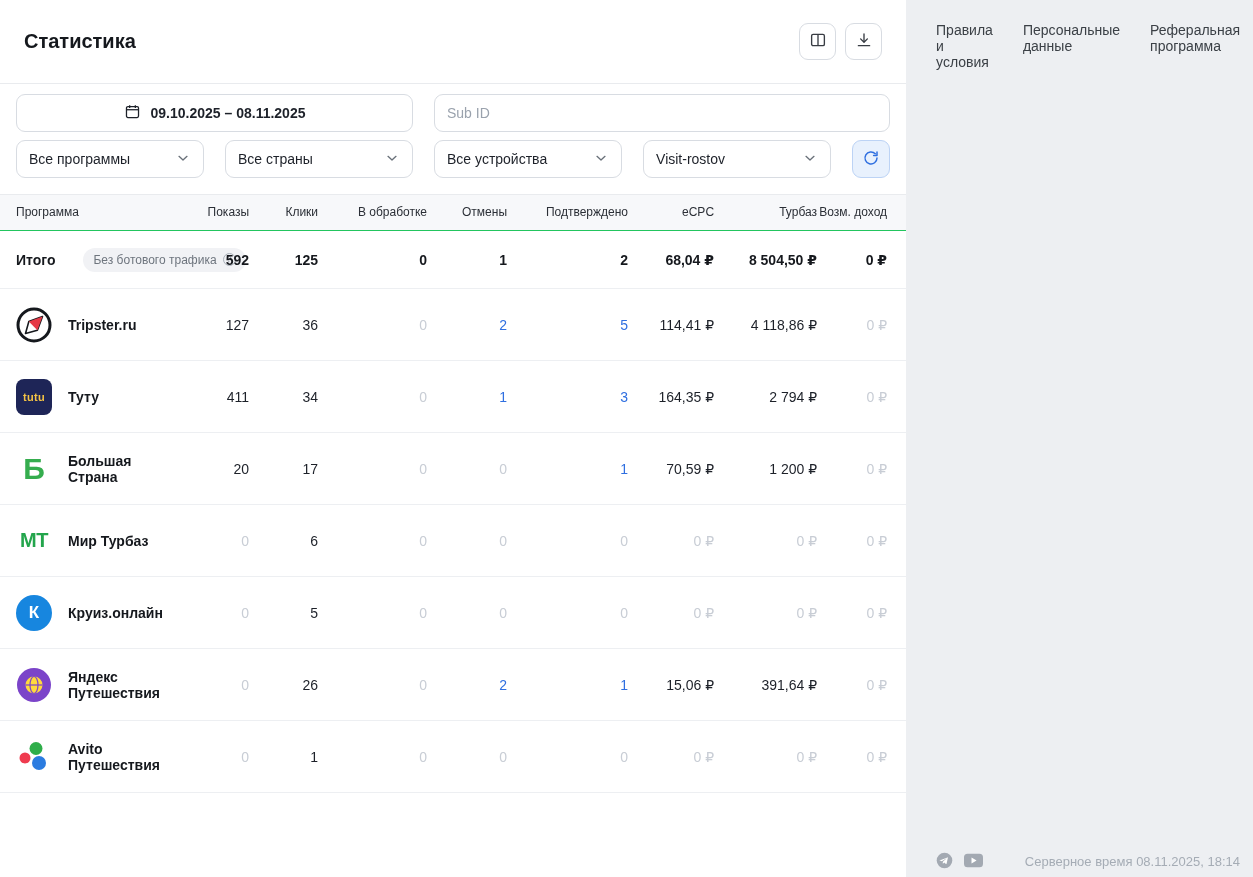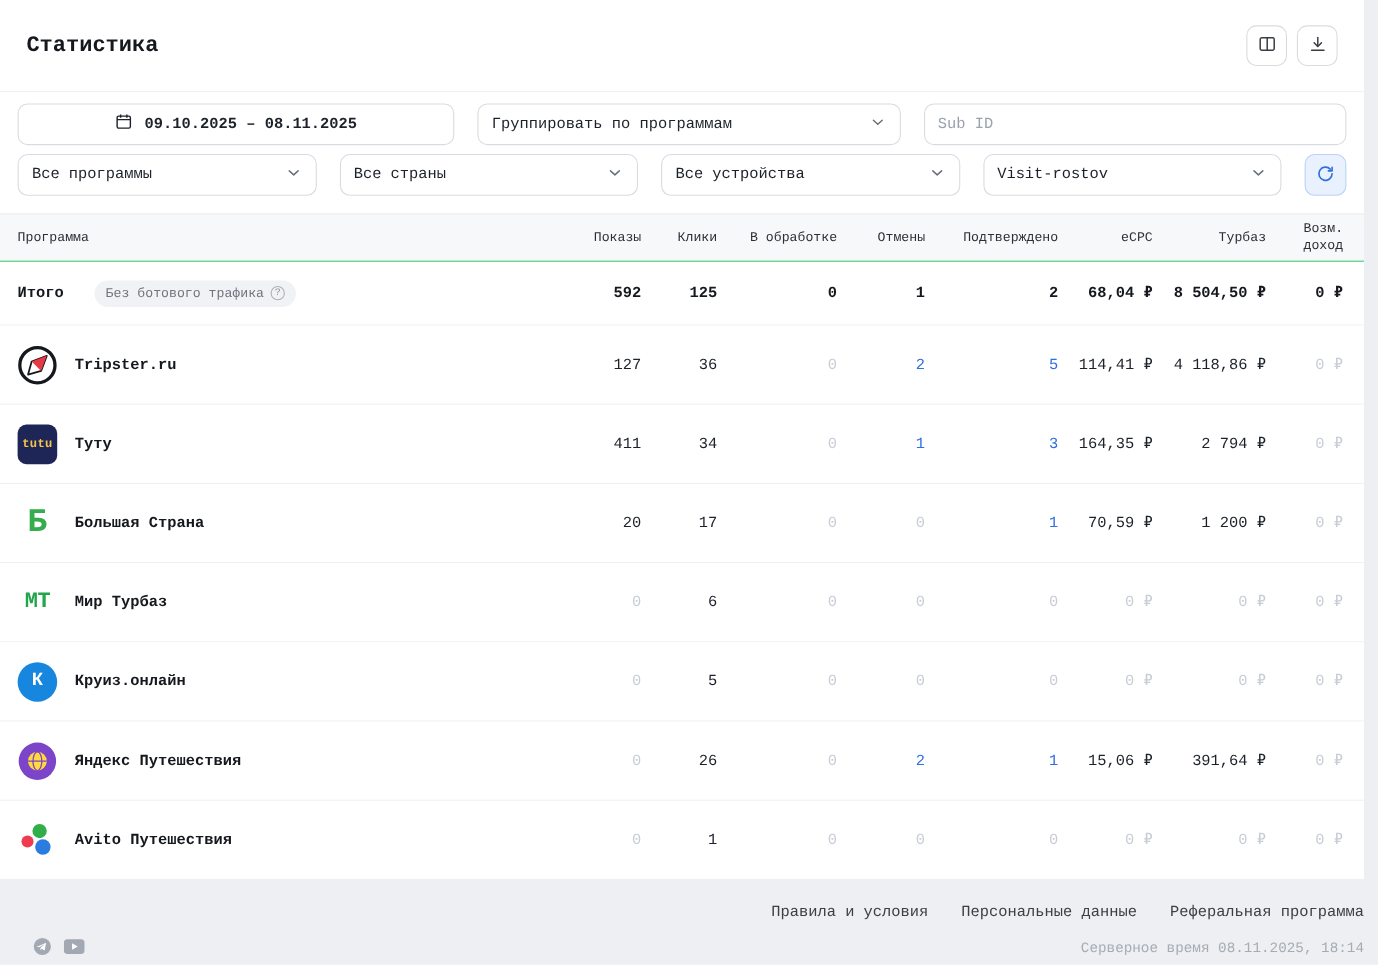--- a/index.html
+++ b/index.html
@@ -3,21 +3,21 @@
 <meta charset="utf-8">
 <style>
   * { box-sizing: border-box; margin: 0; padding: 0; }
   html, body { width: 1253px; height: 877px; }
   body {
     font-family: "Liberation Sans", "DejaVu Sans", sans-serif;
     background: #edeff2;
     color: #1d2129;
     overflow: hidden;
   }
-  .page { width: 1253px; height: 877px; display: flex; flex-direction: column; font-family: Liberation Mono, monospace; }
+  .page { width: 1253px; height: 877px; display: flex; flex-direction: row; }
   .card { width: 1240px; background: #ffffff; }
 
   
   .topbar {
     height: 84px; padding: 0 24px;
     display: flex; align-items: center; justify-content: space-between;
     border-bottom: 1px solid #e9ebee; background: #fff;
   }
   .page-title { font-size: 20px; font-weight: 700; color: #15181d; }
   .topbar-actions { display: flex; gap: 9px; }
@@ -133,28 +133,20 @@
           <span>
             <svg width="17" height="17" viewBox="0 0 24 24" fill="none" stroke="#1d2129" stroke-width="1.8">
                 <rect x="3.5" y="5" width="17" height="15.5" rx="2"></rect>
                 <line x1="3.5" y1="9.5" x2="20.5" y2="9.5"></line>
                 <line x1="8" y1="3" x2="8" y2="7"></line>
                 <line x1="16" y1="3" x2="16" y2="7"></line>
               </svg>
           </span>
           <span>09.10.2025 – 08.11.2025</span>
         </button>
-        <div class="control select">
-          <span>Группировать по программам</span>
-          <span>
-            <svg width="16" height="16" viewBox="0 0 24 24" fill="none" stroke="#697079" stroke-width="2" stroke-linecap="round" stroke-linejoin="round">
-                <path d="M6 9.5 12 15l6-5.5"></path>
-              </svg>
-          </span>
-        </div>
         <input class="control" placeholder="Sub ID" style="">
       </div>
 
       <div class="frow">
         <div class="control select">
           <span>Все программы</span>
           <span>
             <svg width="16" height="16" viewBox="0 0 24 24" fill="none" stroke="#697079" stroke-width="2" stroke-linecap="round" stroke-linejoin="round">
                 <path d="M6 9.5 12 15l6-5.5"></path>
               </svg>

